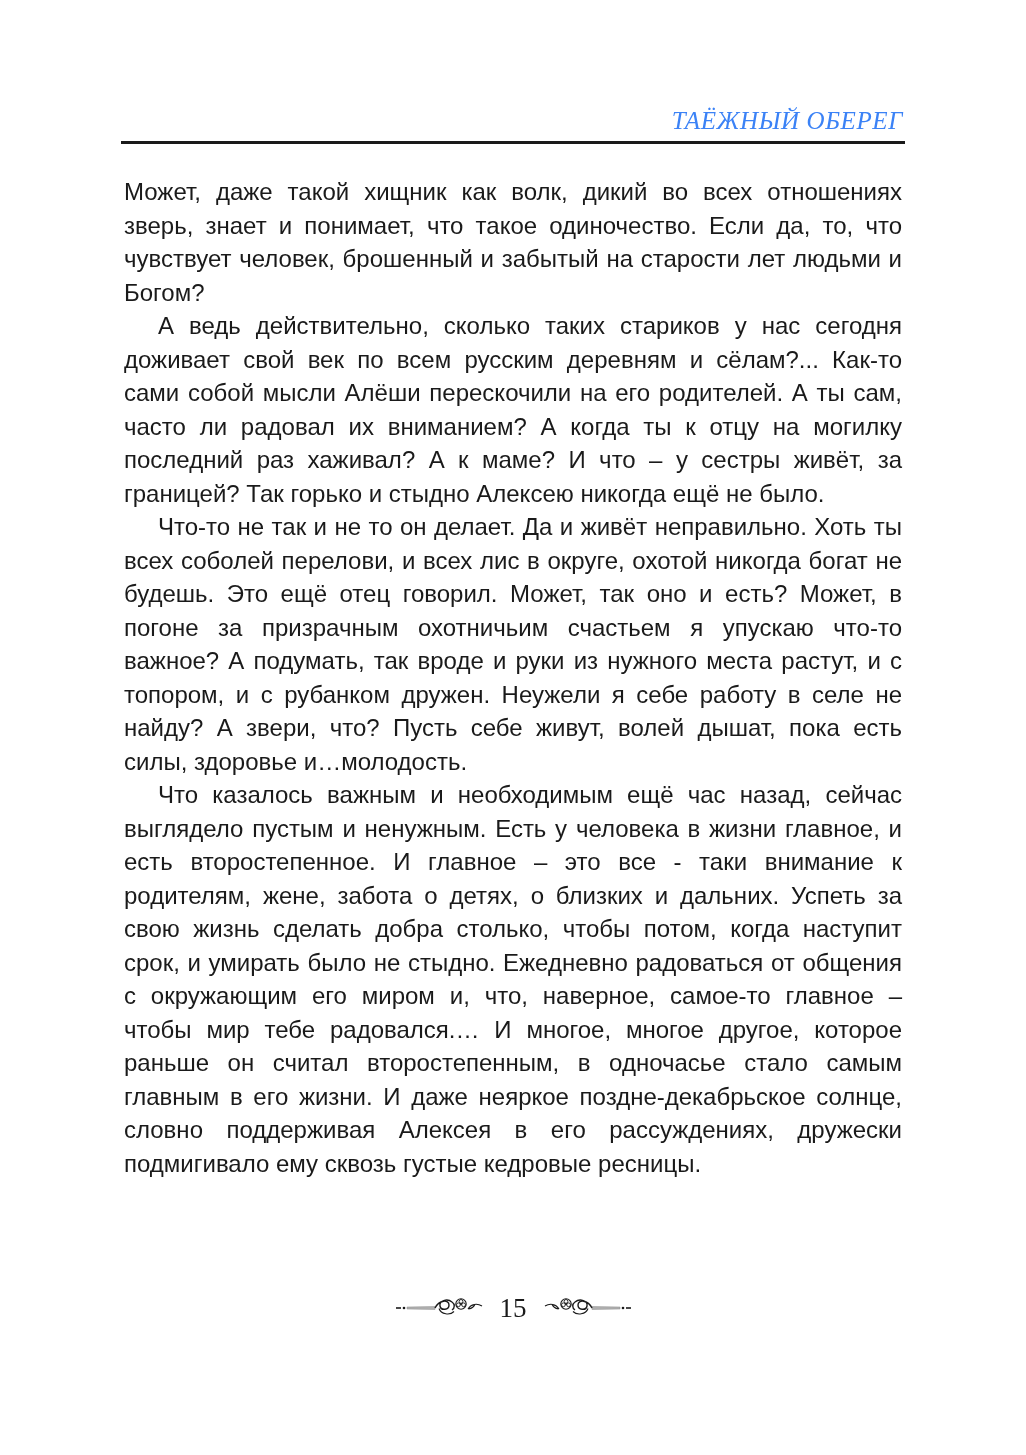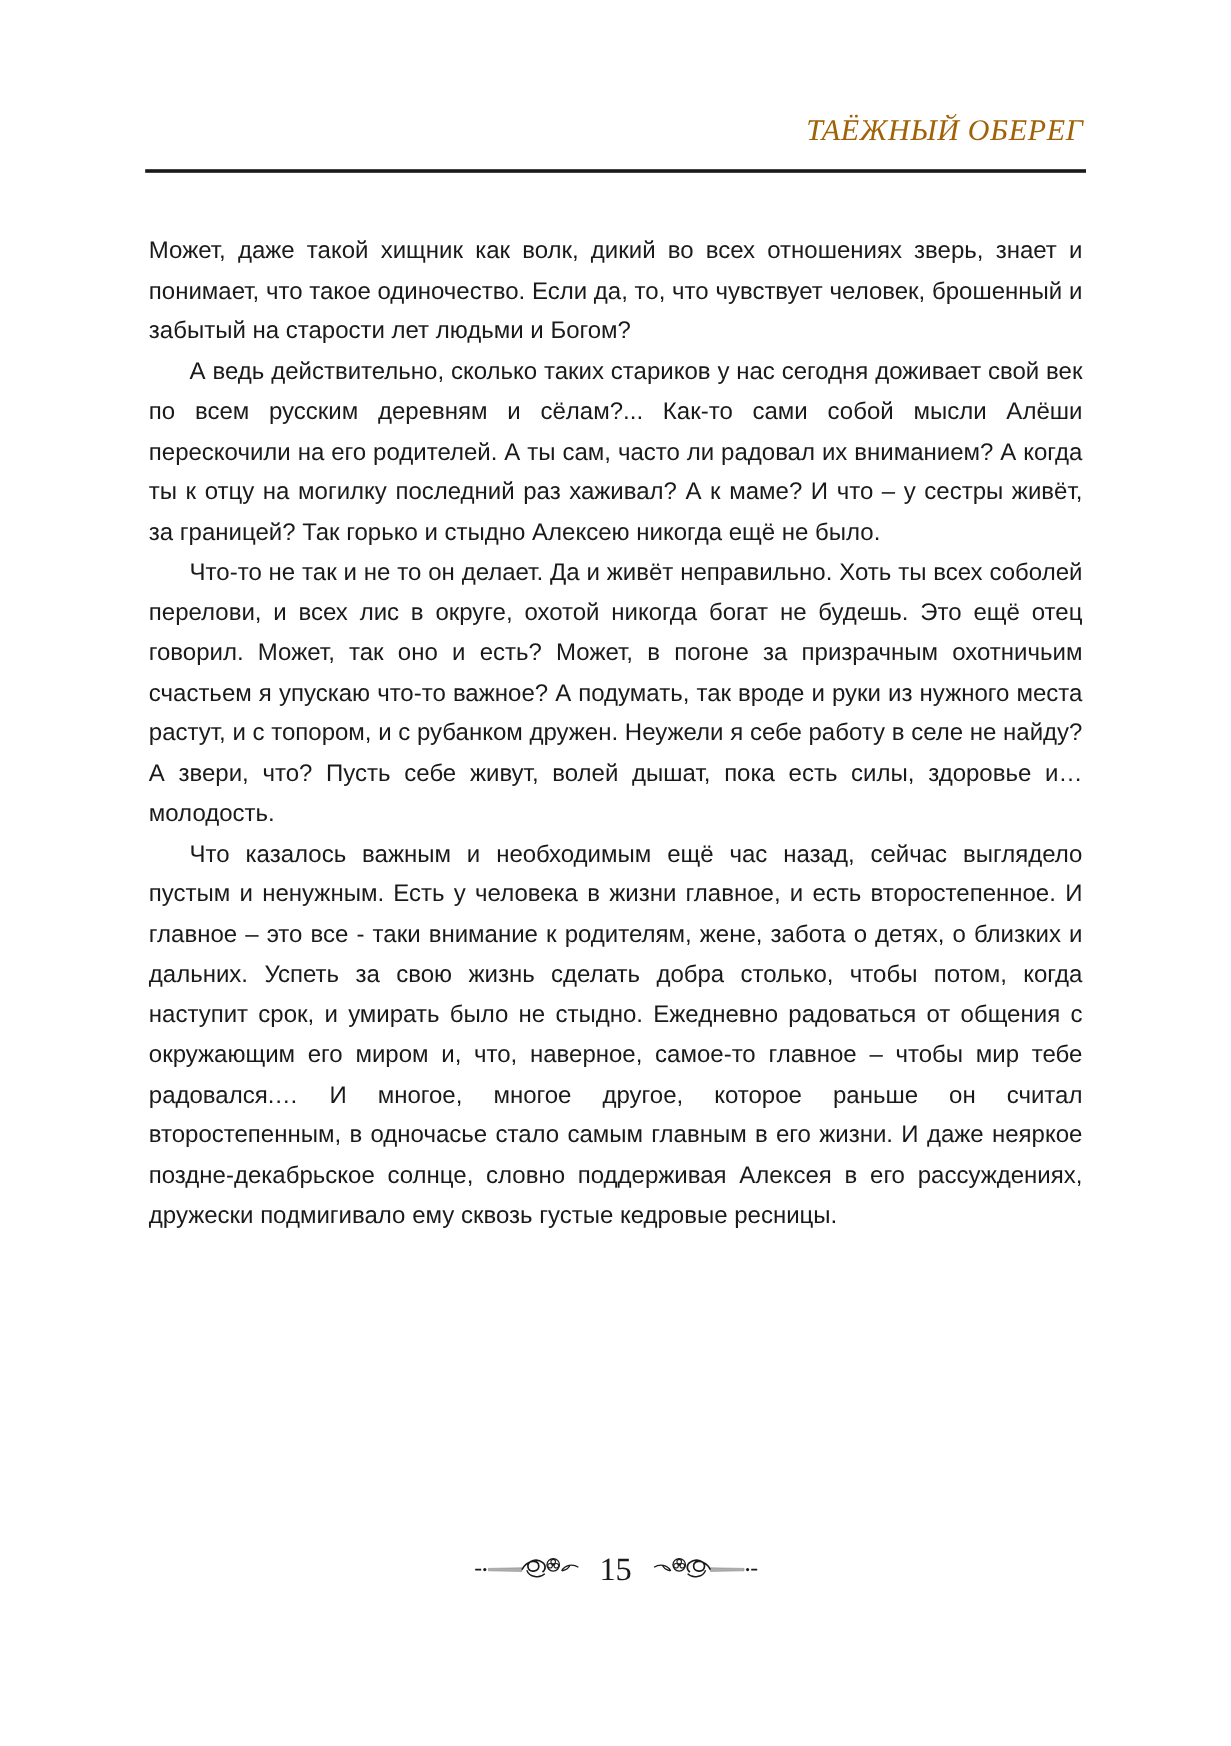--- a/index.html
+++ b/index.html
@@ -12,42 +12,42 @@
     overflow: hidden;
   }
   .page {
     position: relative;
     width: 1026px;
     height: 1455px;
     background: #ffffff;
   }
   .running-title {
     position: absolute;
-    top: 96px;
+    top: 107px;
     right: 123px;
     font-family: "Liberation Serif", serif;
     font-style: italic;
     font-size: 25px;
     letter-spacing: 0.6px;
-    color: #a16207;
+    color: #3b82f6;
     white-space: nowrap;
   }
   .header-rule {
     position: absolute;
     top: 141px;
     left: 121px;
     right: 121px;
     border-top: 3px solid #1a1a1a;
   }
   .body-text {
     position: absolute;
-    top: 193px;
+    top: 175px;
     left: 124px;
     width: 778px;
-    font-size: 20px;
+    font-size: 24px;
     line-height: 33.5px;
     text-align: justify;
     color: #1a1a1a;
   }
   .body-text p {
     margin: 0;
     text-indent: 34px;
   }
   .body-text p.no-indent {
     text-indent: 0;

